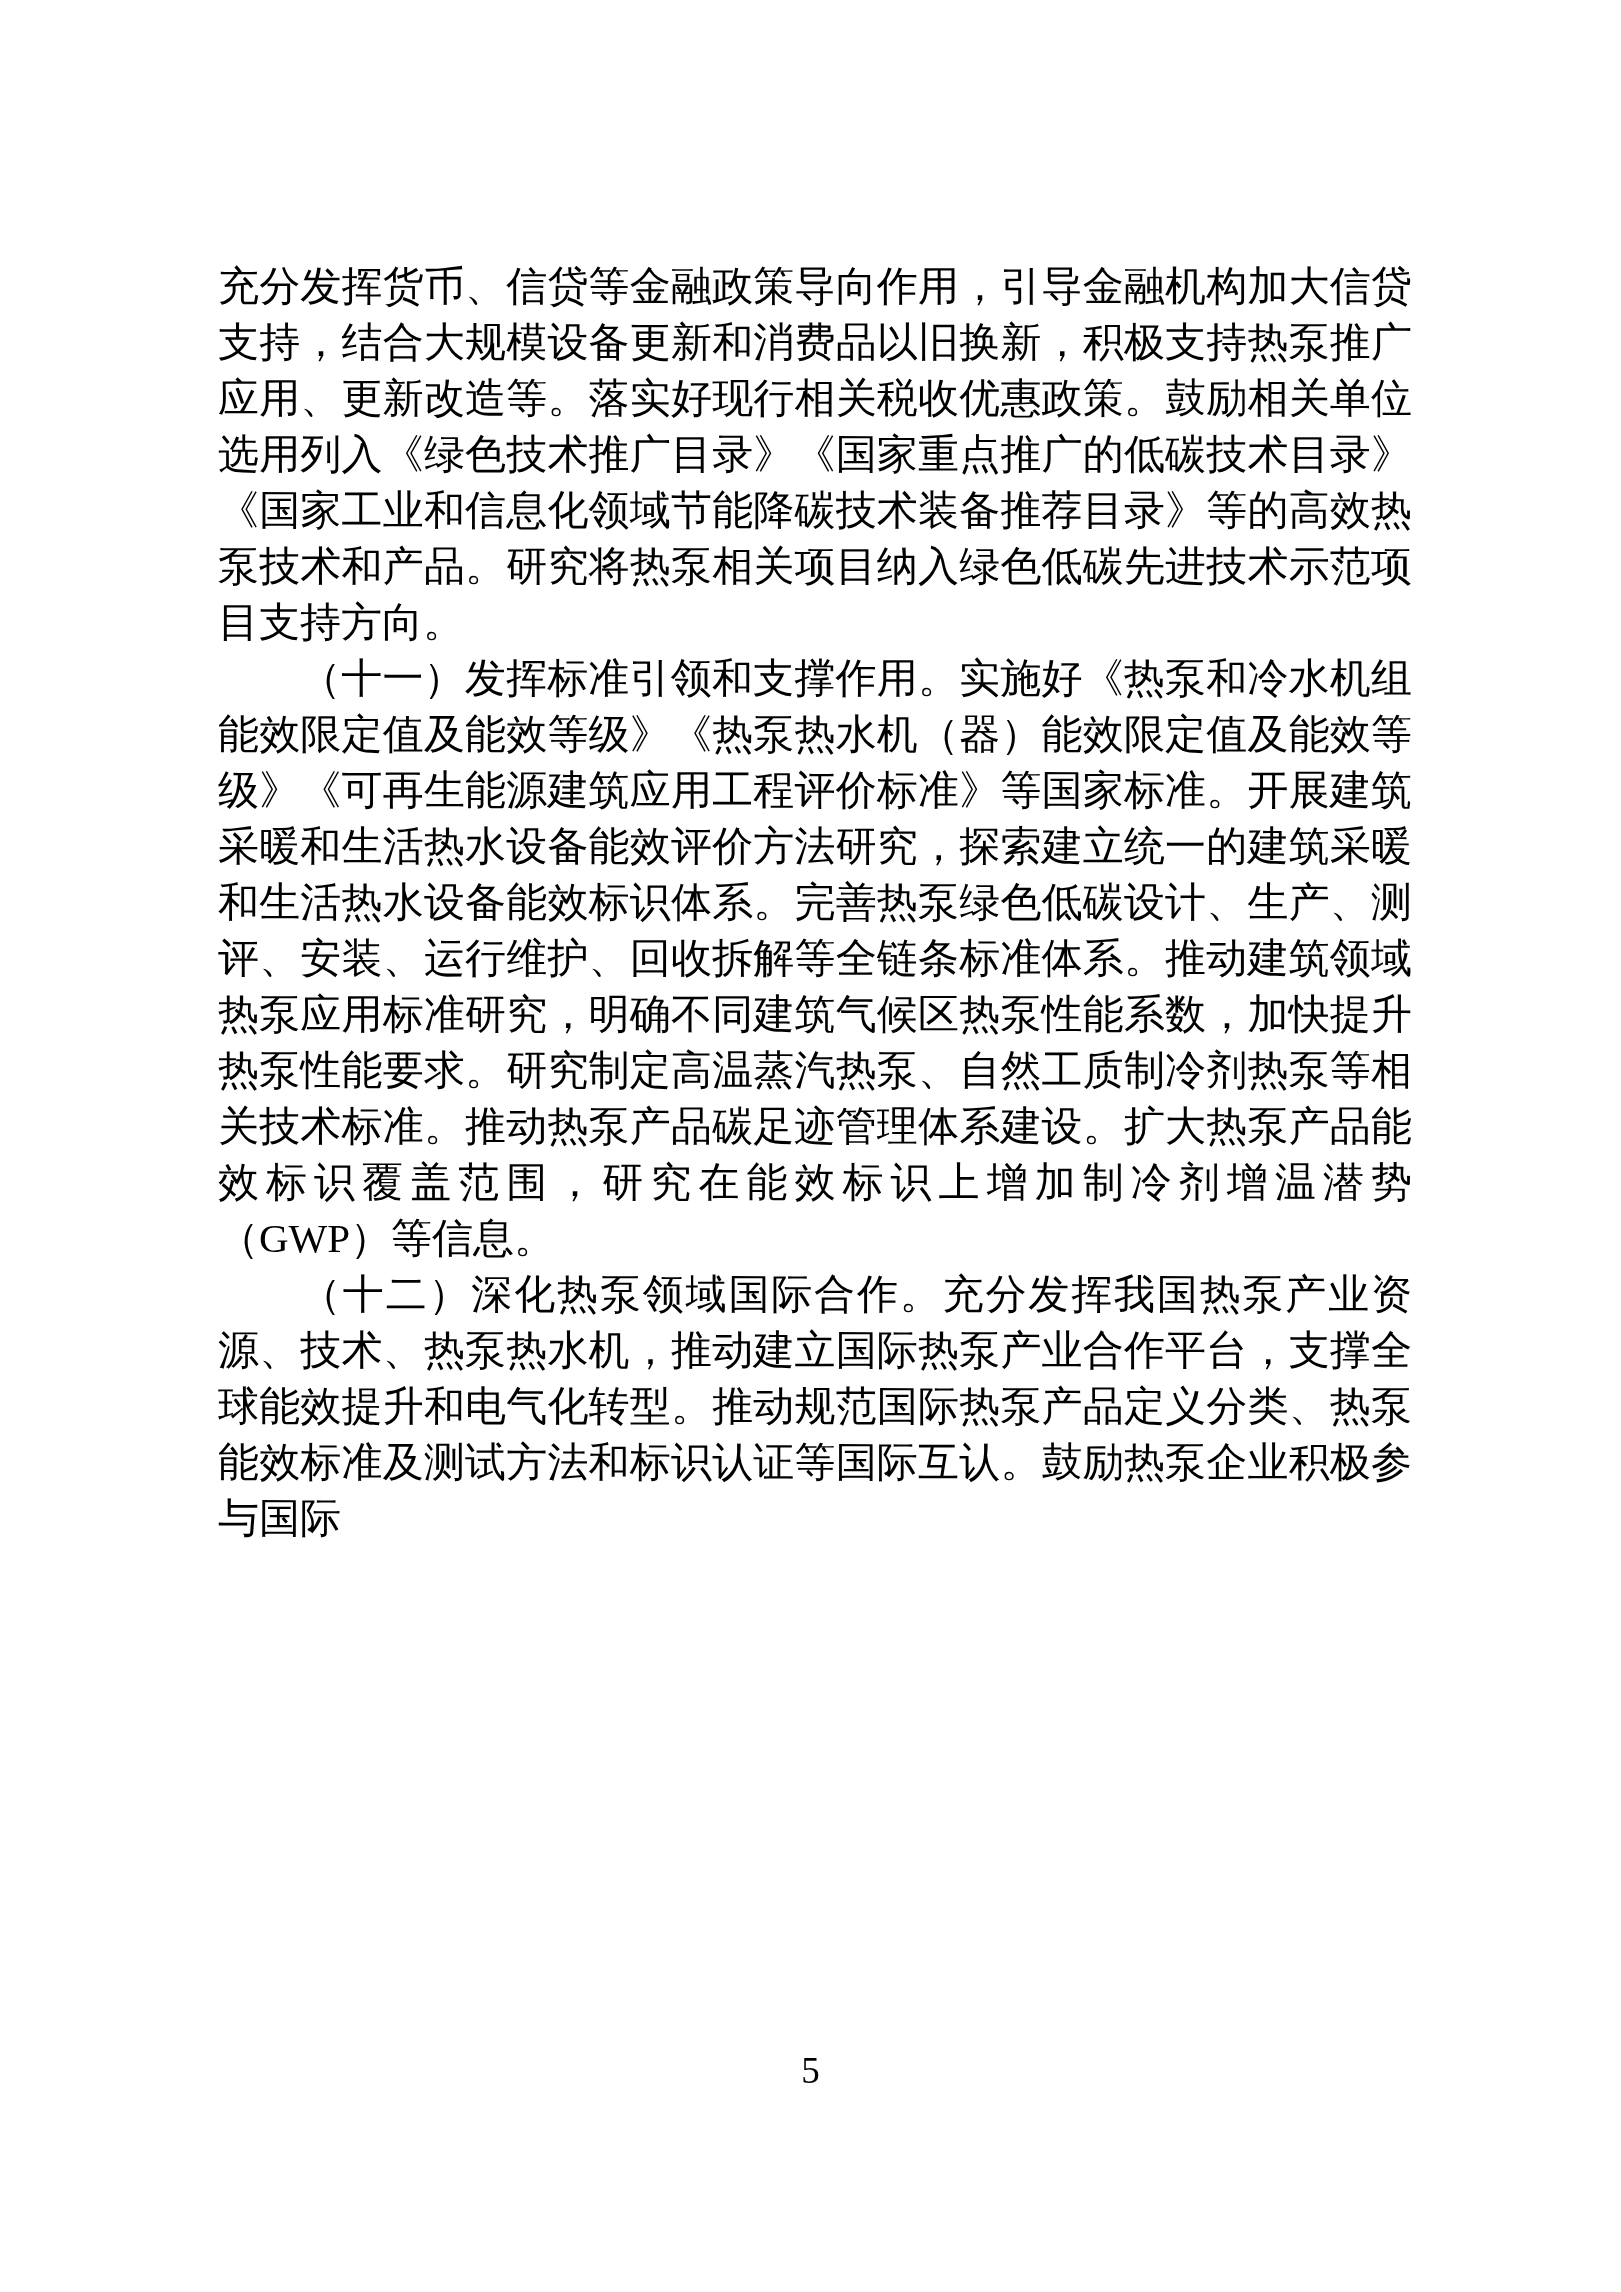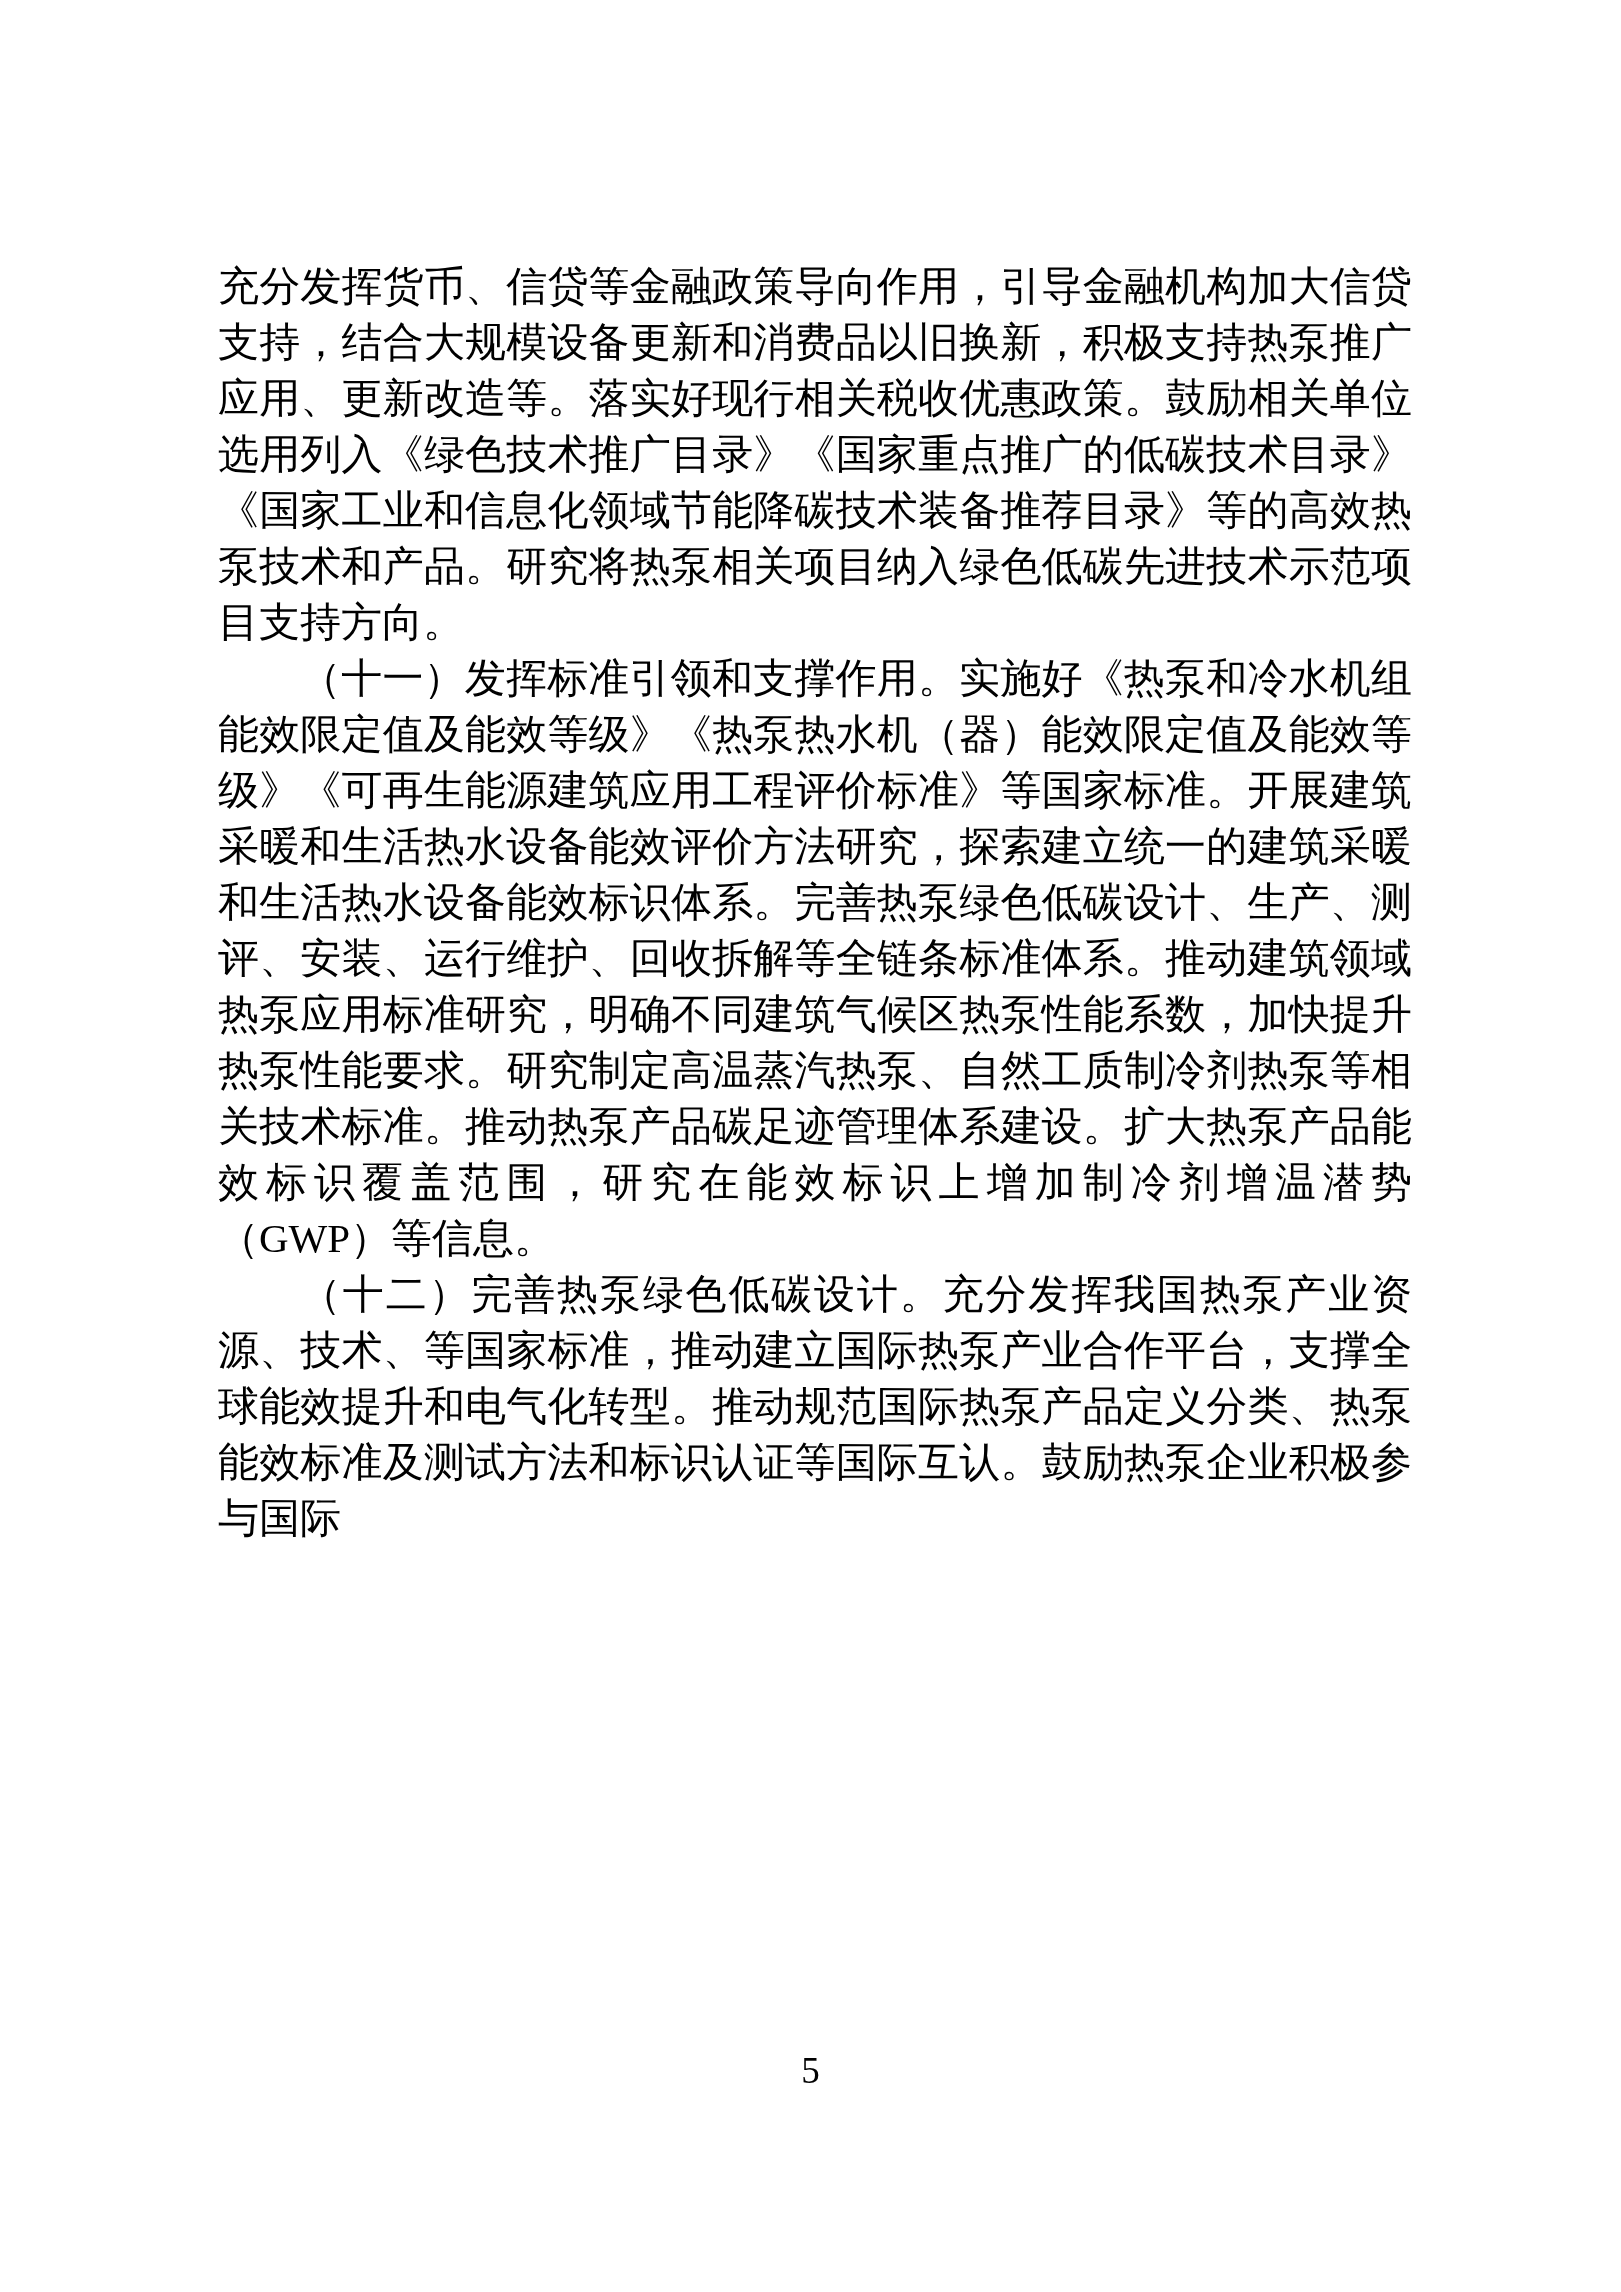--- a/index.html
+++ b/index.html
@@ -51,19 +51,19 @@
     line-height: 43px;
   }
 </style>
 </head>
 <body>
 
 <div class="page">
   <main class="body-text" id="paragraphs">
       <p class="para"><span class="seg">充分发挥货币、信贷等金融政策导向作用，引导金融机构加大信贷支持，结合大规模设备更新和消费品以旧换新，积极支持热泵推广应用、更新改造等。落实好现行相关税收优惠政策。鼓励相关单位选用列入《绿色技术推广目录》《国家重点推广的低碳技术目录》《国家工业和信息化领域节能降碳技术装备推荐目录》等的高效热泵技术和产品。研究将热泵相关项目纳入绿色低碳先进技术示范项目支持方向。</span></p>
       <p class="para indent"><span class="seg bold">（十一）发挥标准引领和支撑作用。</span><span class="seg">实施好《热泵和冷水机组能效限定值及能效等级》《热泵热水机（器）能效限定值及能效等级》《可再生能源建筑应用工程评价标准》等国家标准。开展建筑采暖和生活热水设备能效评价方法研究，探索建立统一的建筑采暖和生活热水设备能效标识体系。完善热泵绿色低碳设计、生产、测评、安装、运行维护、回收拆解等全链条标准体系。推动建筑领域热泵应用标准研究，明确不同建筑气候区热泵性能系数，加快提升热泵性能要求。研究制定高温蒸汽热泵、自然工质制冷剂热泵等相关技术标准。推动热泵产品碳足迹管理体系建设。扩大热泵产品能效标识覆盖范围，研究在能效标识上增加制冷剂增温潜势（GWP）等信息。</span></p>
-      <p class="para indent"><span class="seg bold">（十二）完善热泵绿色低碳设计。</span><span class="seg">充分发挥我国热泵产业资源、技术、等国家标准，推动建立国际热泵产业合作平台，支撑全球能效提升和电气化转型。推动规范国际热泵产品定义分类、热泵能效标准及测试方法和标识认证等国际互认。鼓励热泵企业积极参与国际</span></p>
+      <p class="para indent"><span class="seg bold">（十二）深化热泵领域国际合作。</span><span class="seg">充分发挥我国热泵产业资源、技术、热泵热水机，推动建立国际热泵产业合作平台，支撑全球能效提升和电气化转型。推动规范国际热泵产品定义分类、热泵能效标准及测试方法和标识认证等国际互认。鼓励热泵企业积极参与国际</span></p>
     </main>
   <footer class="page-footer">
     <span>5</span>
   </footer>
 </div>
 
 
 </body></html>

